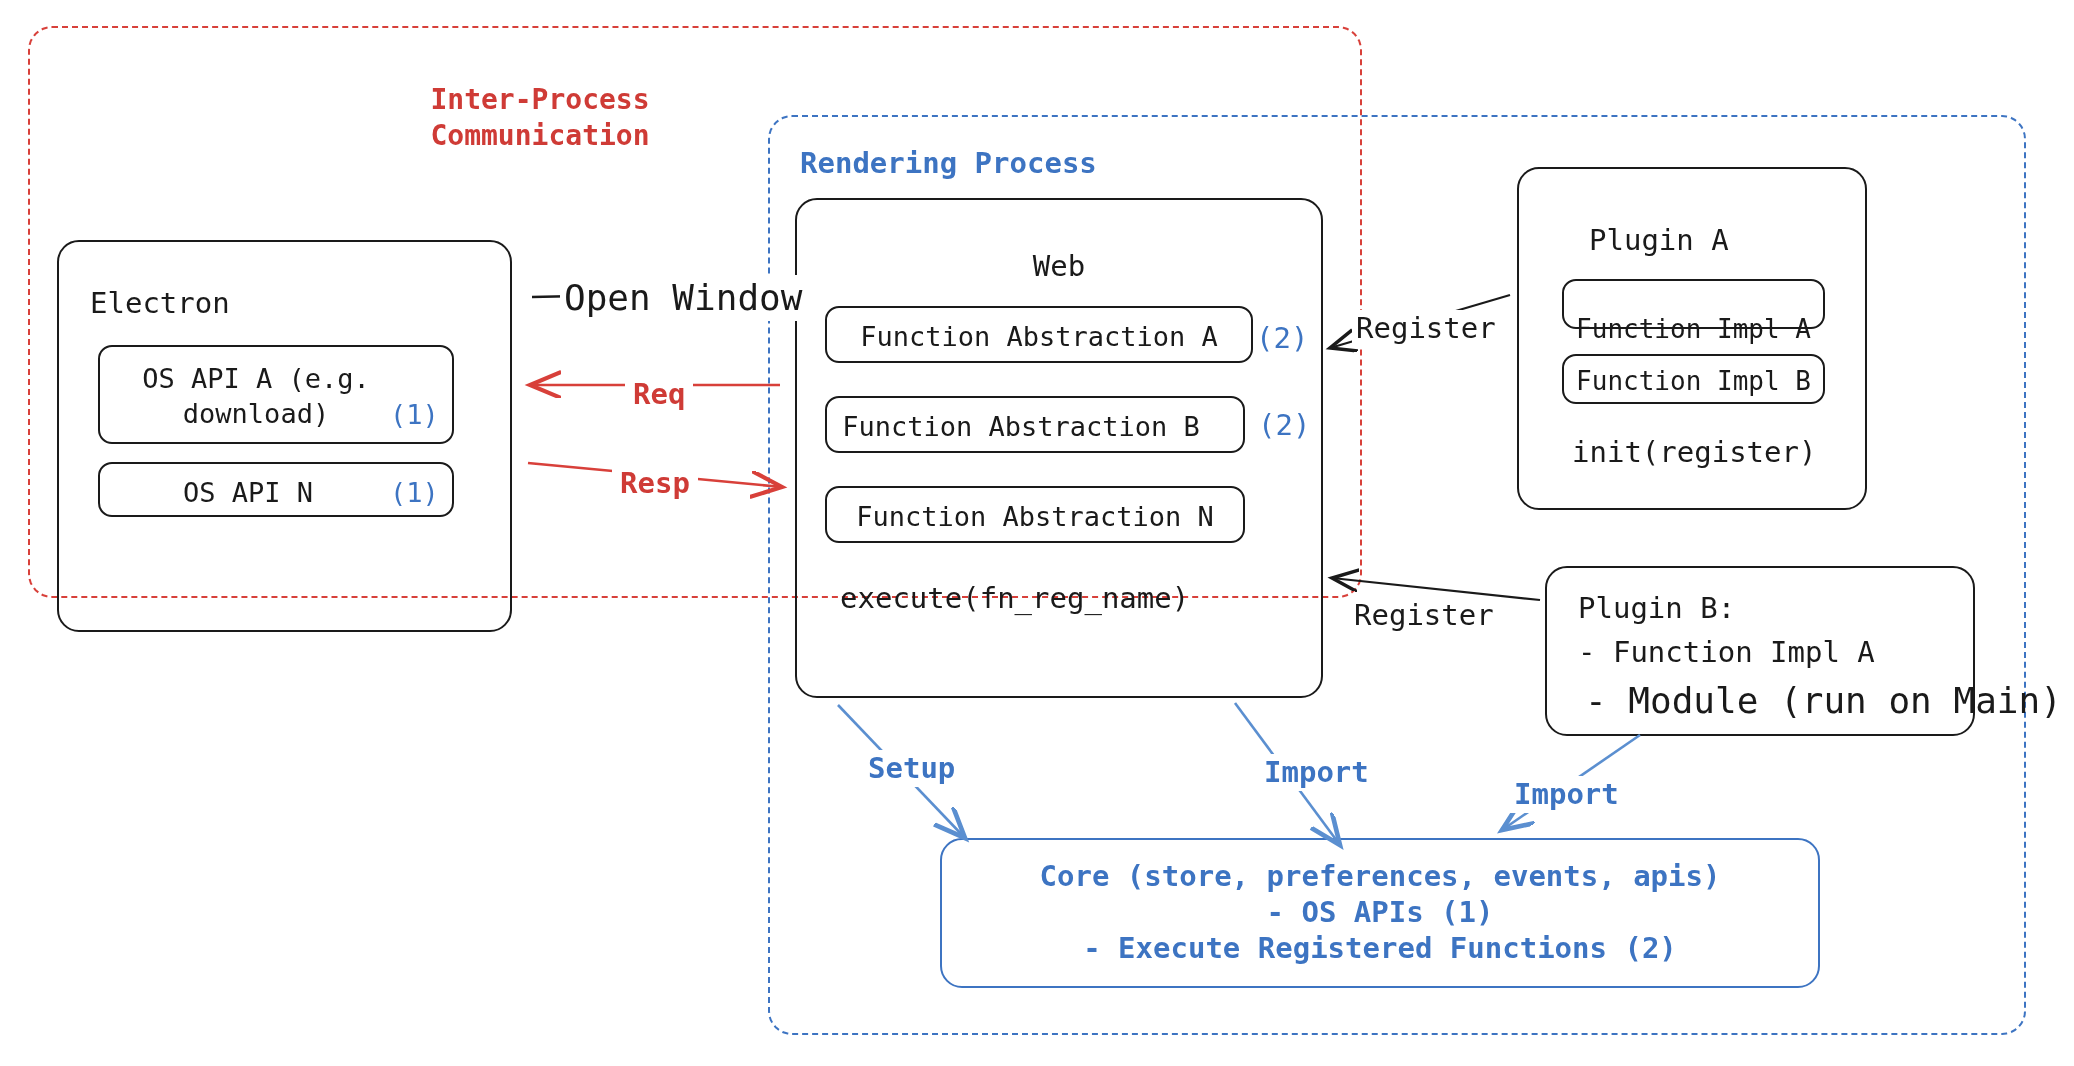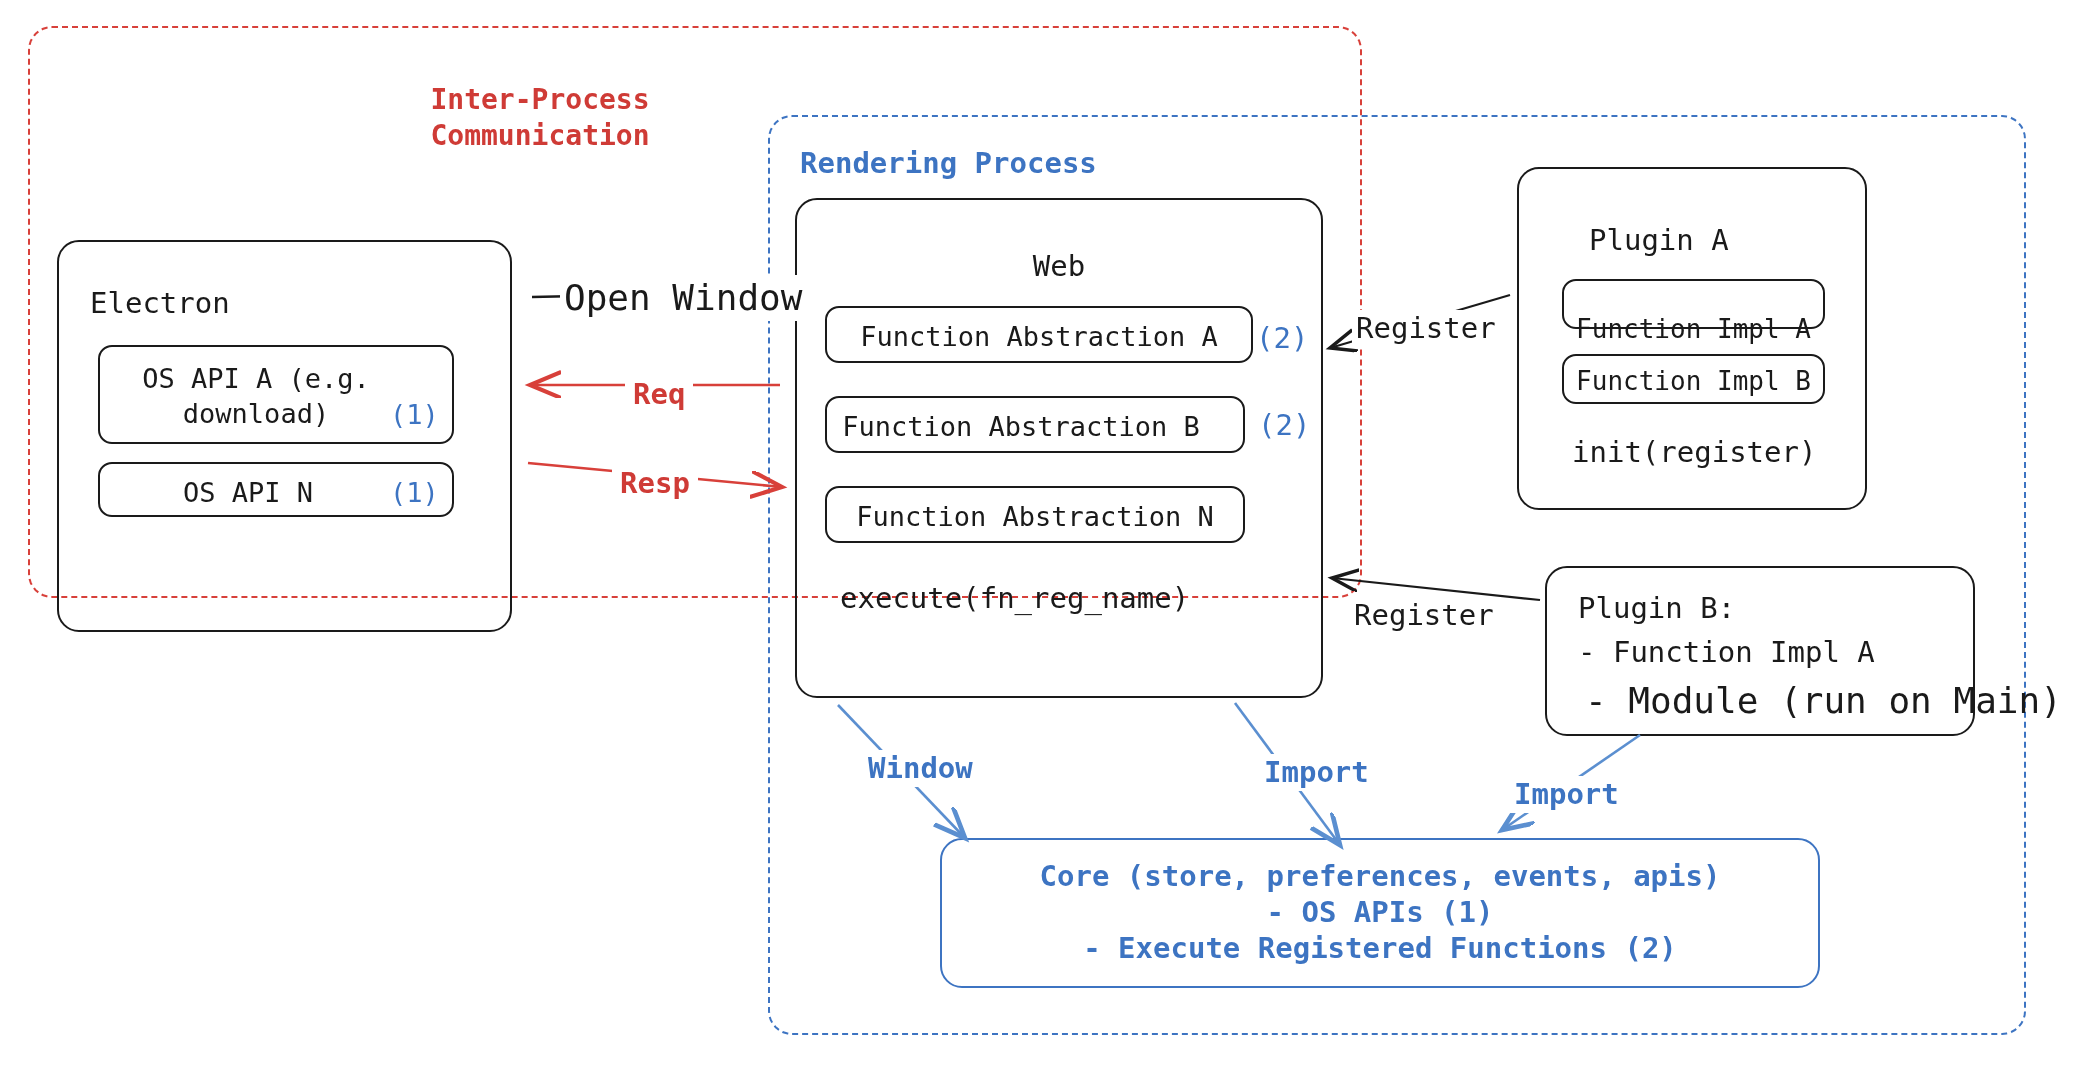--- a/index.html
+++ b/index.html
@@ -174,19 +174,19 @@
   <div class="lbl" style="left:560px; top:275px; font-size:36px; background:#fff; padding:0 4px;">Open Window</div>
 
   <div class="lbl red" style="left:625px; top:376px; font-size:29px; font-weight:700; background:#fff; padding:0 8px;">Req</div>
 
   <div class="lbl red" style="left:612px; top:465px; font-size:29px; font-weight:700; background:#fff; padding:0 8px;">Resp</div>
 
   <div class="lbl" style="left:1352px; top:310px; font-size:29px; background:#fff; padding:0 4px;">Register</div>
 
   <div class="lbl" style="left:1350px; top:597px; font-size:29px; background:#fff; padding:0 4px;">Register</div>
 
-  <div class="lbl blue" style="left:862px; top:750px; font-size:29px; font-weight:700; background:#fff; padding:0 6px;">Window</div>
+  <div class="lbl blue" style="left:862px; top:750px; font-size:29px; font-weight:700; background:#fff; padding:0 6px;">Setup</div>
 
   <div class="lbl blue" style="left:1258px; top:754px; font-size:29px; font-weight:700; background:#fff; padding:0 6px;">Import</div>
 
   <div class="lbl blue" style="left:1508px; top:776px; font-size:29px; font-weight:700; background:#fff; padding:0 6px;">Import</div>
 
 </div>
 
 </body></html>

